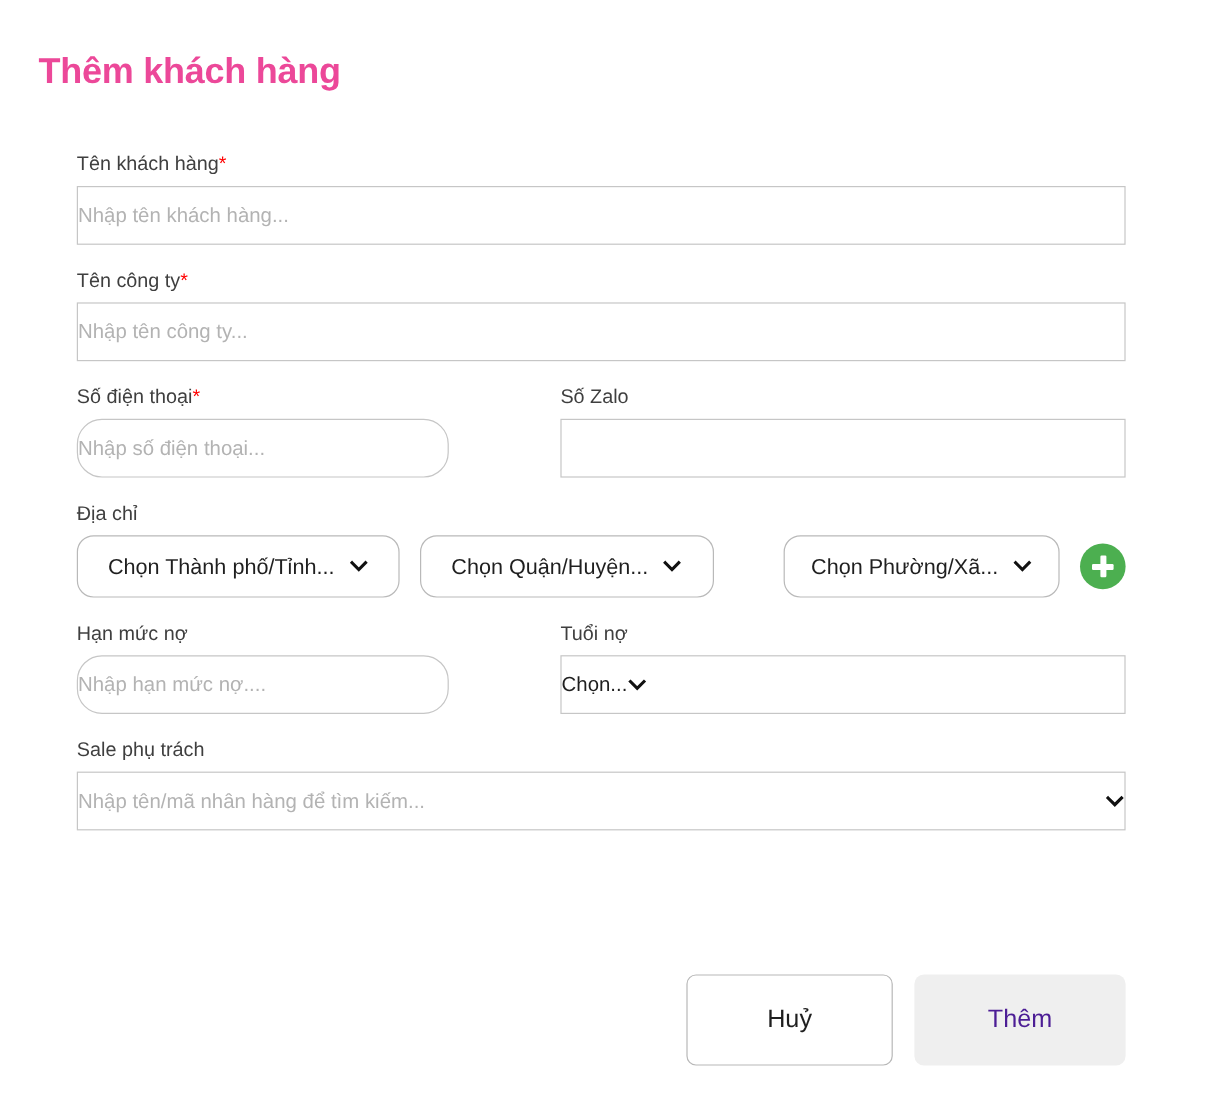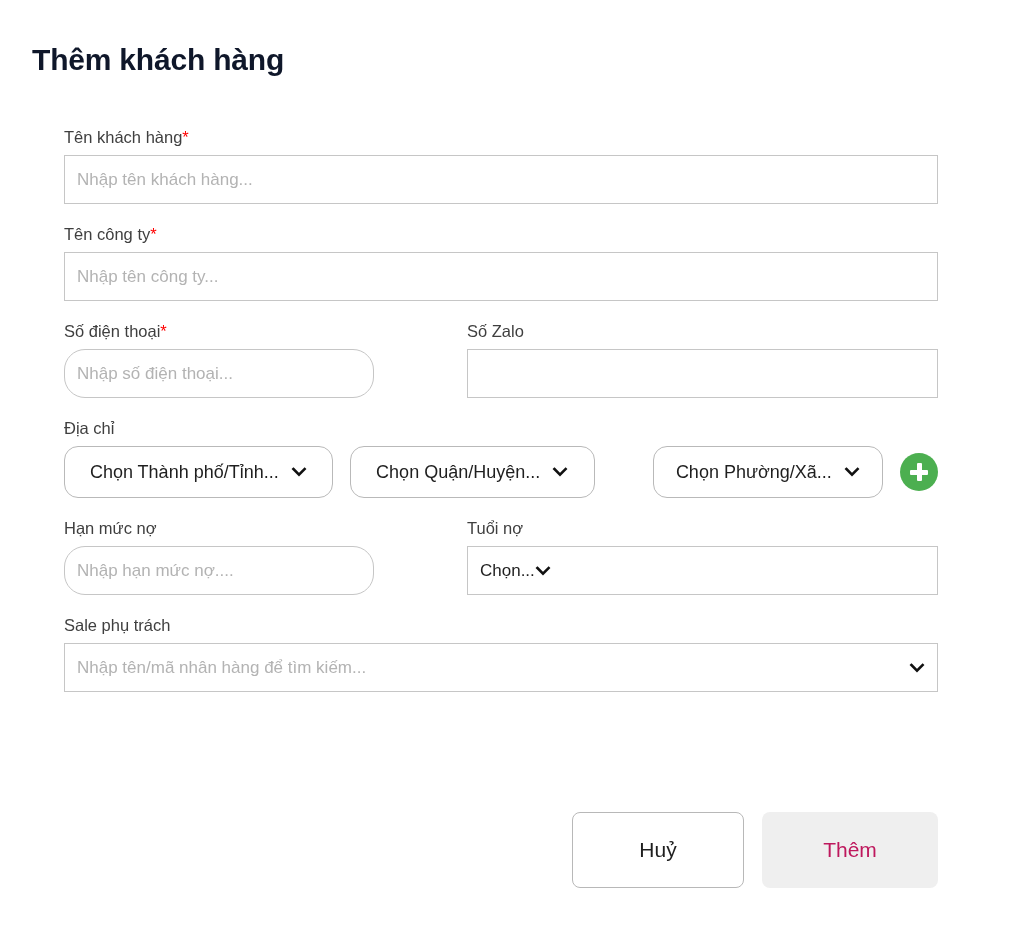--- a/index.html
+++ b/index.html
@@ -24,21 +24,21 @@
     border-radius: 10px;
     padding: 0;
   }
 
   .modal-title {
     position: absolute;
     left: 32px;
     top: 38px;
     font-size: 30px;
     font-weight: bold;
-    color: #0f172a;
+    color: #ec4899;
     letter-spacing: -0.2px;
     line-height: 44px;
   }
 
   .form {
     position: absolute;
     left: 64px;
     top: 126px;
     width: 874px;
   }
@@ -55,21 +55,21 @@
     font-size: 16.5px;
   }
 
   .ctl {
     box-sizing: border-box;
     height: 49px;
     border: 1px solid #c6c6c6;
     background: #ffffff;
     display: flex;
     align-items: center;
-    padding: 0 12px;
+    padding: 0 0;
     font-size: 17px;
     color: #1f1f1f;
   }
   .ctl .ph {
     color: #b3b3b3;
   }
   .ctl.full { width: 874px; }
   .ctl.half { width: 310px; border-radius: 21px; }
 
   .row {
@@ -176,21 +176,21 @@
   .btn-cancel {
     background: #ffffff;
     border: 1px solid #b8b8b8;
     border-radius: 8px;
     color: #1f1f1f;
   }
   .btn-submit {
     background: #efefef;
     border: none;
     border-radius: 8px;
-    color: #be185d;
+    color: #4c1d95;
     min-width: 176px;
   }
 </style>
 </head>
 <body>
 
 <div class="modal">
 
   <div class="modal-title">Thêm khách hàng</div>
 

